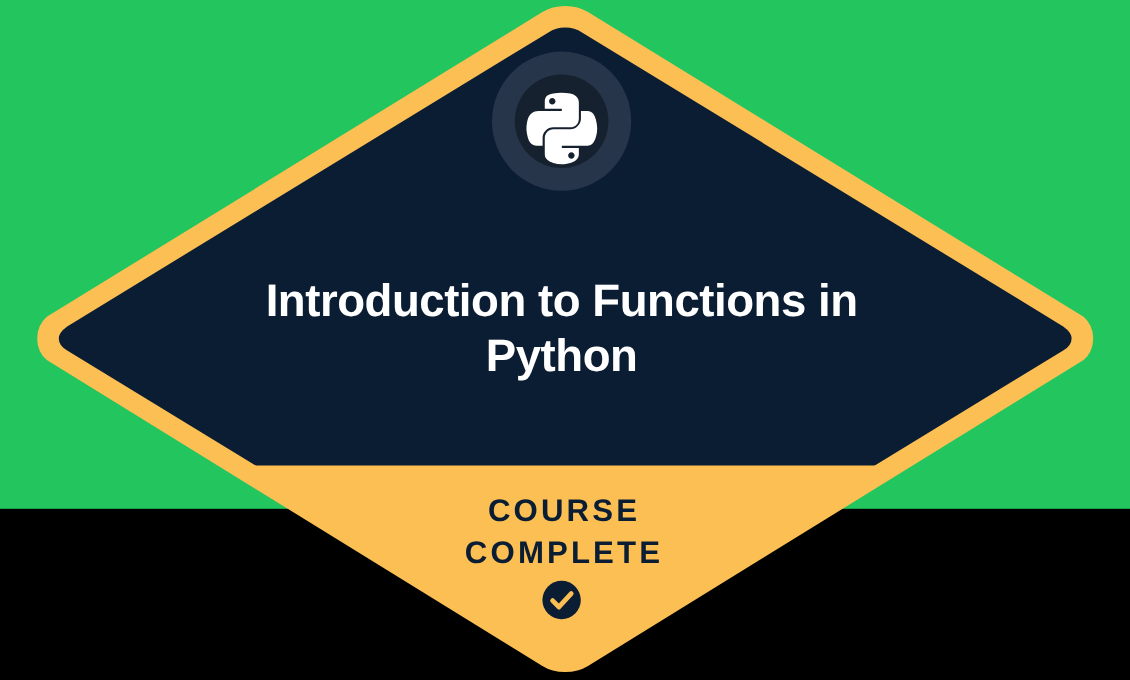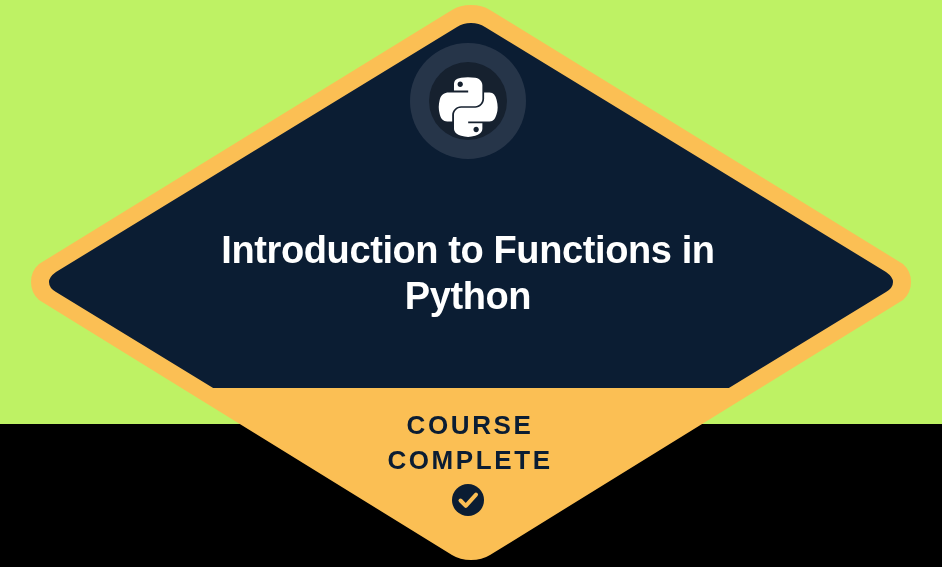--- a/index.html
+++ b/index.html
@@ -10,21 +10,21 @@
   body {
     width: 942px;
     height: 567px;
     overflow: hidden;
     font-family: "Liberation Sans", sans-serif;
   }
   #badge-root {
     position: relative;
     width: 942px;
     height: 424px;
-    background: #bef264;
+    background: #22c55e;
   }
   #badge-svg {
     position: absolute;
     top: 0;
     left: 0;
     width: 942px;
     height: 567px;
     display: block;
   }
   .title-text {

